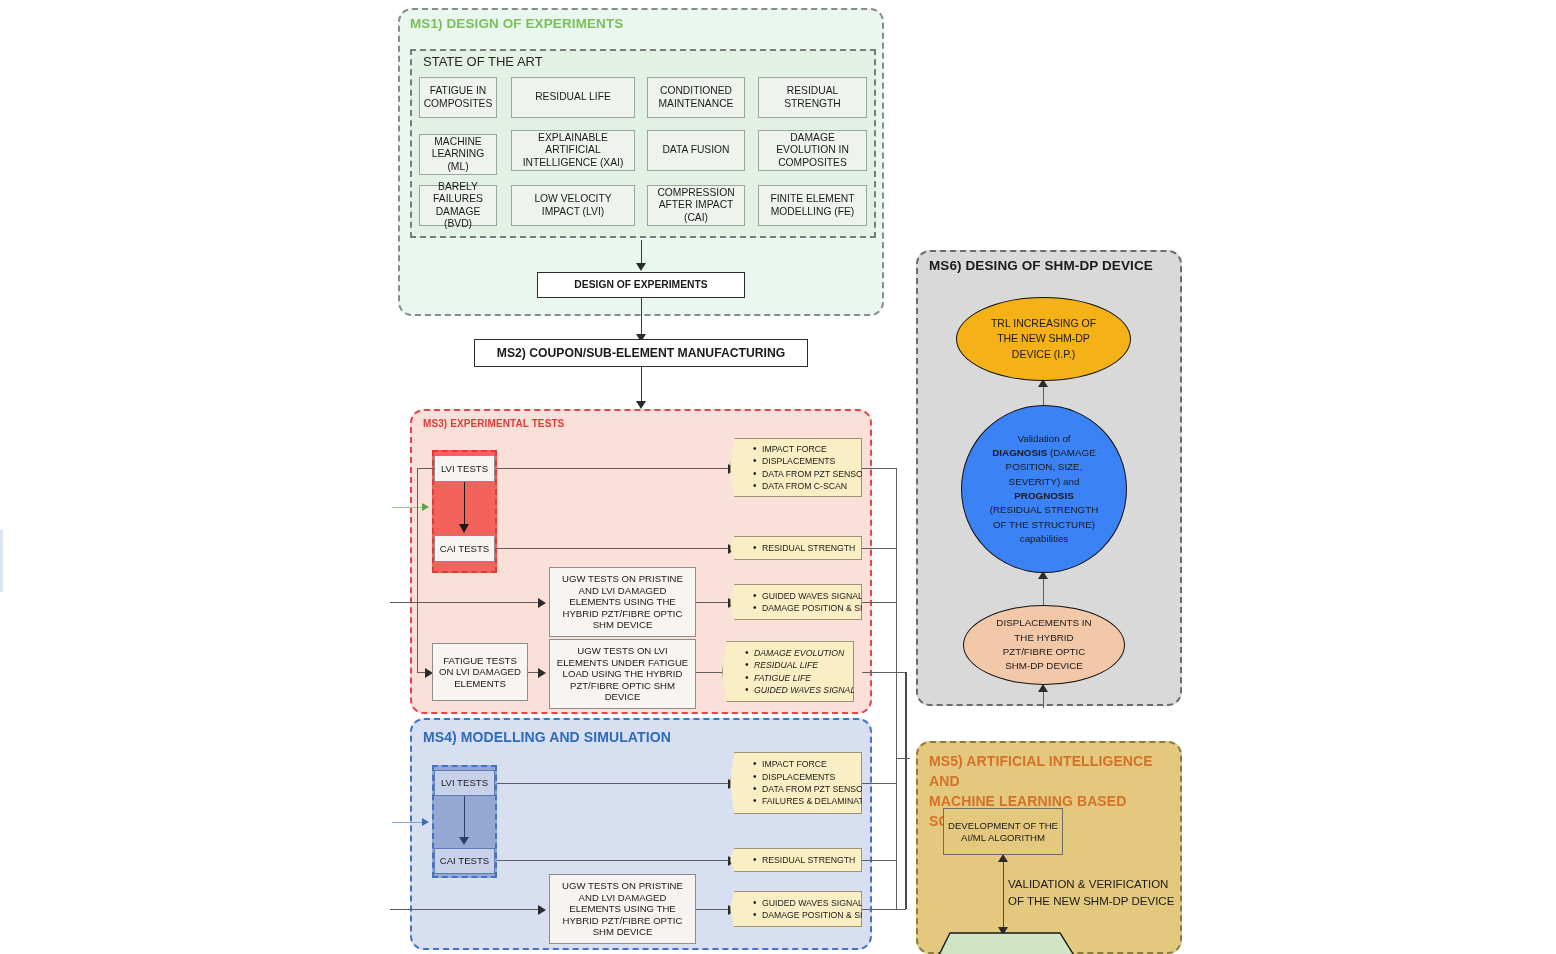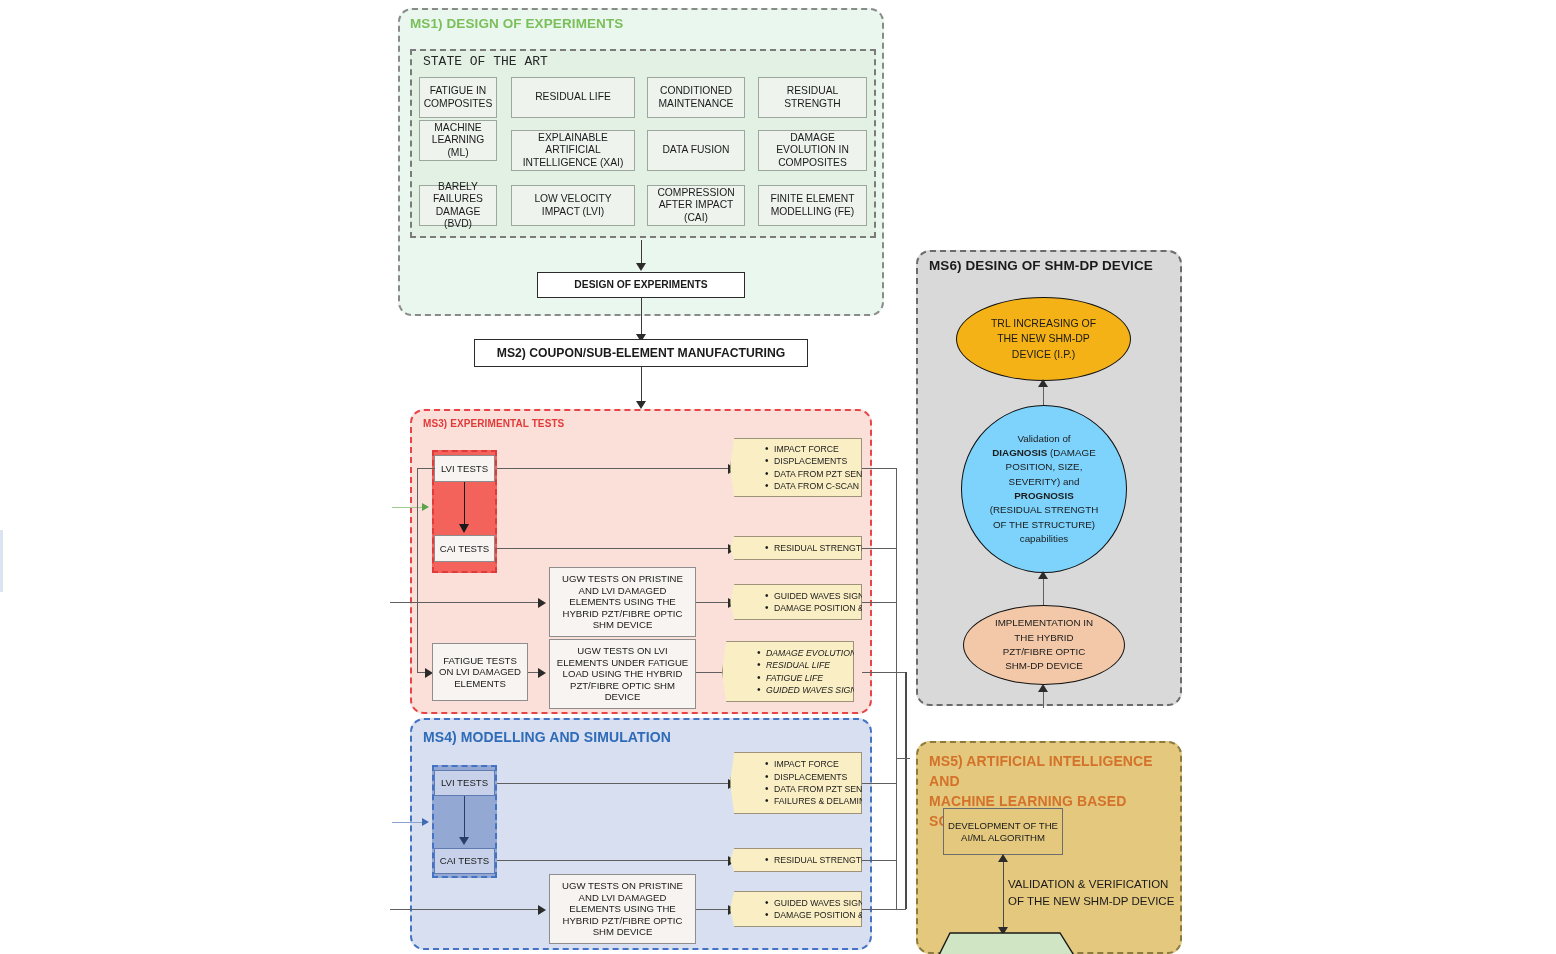--- a/index.html
+++ b/index.html
@@ -43,28 +43,28 @@
   .subgrp-red{background:#f4625c;border:2px dashed #e03b3b;}
   .subgrp-blue{background:#93a9d4;border:2px dashed #4472c4;}
 
   
   .outbox{background:#faeec4;border:1px solid #9d9378;
           clip-path:polygon(0% 50%, 3.2% 0%, 100% 0%, 100% 100%, 3.2% 100%);
           display:flex;flex-direction:column;justify-content:center;
           padding:3px 4px 3px 22px;font-size:8.7px;line-height:1.42;}
   .outbox li{list-style:none;position:relative;padding-left:9px;white-space:nowrap;}
   .outbox li:before{content:"\2022";position:absolute;left:0;top:-1px;font-size:10px;}
-  .outbox ul{margin:12px;padding:0;}
+  .outbox ul{margin:0;padding:0;}
 
   
   .ellipse{border-radius:50%;border:1.6px solid #111;
            display:flex;flex-direction:column;align-items:center;justify-content:center;
            text-align:center;font-size:10.5px;line-height:1.46;}
   .el-orange{background:#f5b216;}
-  .el-green{background:#7dd3fc;}
+  .el-green{background:#3b82f6;}
   .el-peach{background:#f3c8a8;}
   .ellipse .bold{font-weight:bold;}
 
   
   .ln{position:absolute;background:#5f5f5f;}
   .ln-h{height:1px;}
   .ln-v{width:1px;}
   .ln-dark{background:#3a3a3a;}
   .ln-green{background:#9ccb8f;}
   .ln-blue{background:#8aa4cf;}
@@ -83,28 +83,28 @@
 </style>
 </head>
 <body>
 
 <div class="canvas">
 
   <div class="abs panel p-ms1" style="left:398px;top:8px;width:486px;height:308px;"></div>
   <div class="panel-title t-ms1" style="left:410px;top:16px;">MS1) DESIGN OF EXPERIMENTS</div>
 
   <div class="abs sota" style="left:410px;top:49px;width:466px;height:189px;"></div>
-  <div class="sota-title" style="left:423px;top:54px;font-family:Liberation Mono, monospace;">STATE OF THE ART</div>
+  <div class="sota-title" style="left:423px;top:54px;">STATE OF THE ART</div>
 
   <div class="abs box box-sota" style="left:419px;top:77px;width:78px;height:41px;">FATIGUE IN COMPOSITES</div>
   <div class="abs box box-sota" style="left:511px;top:77px;width:124px;height:41px;">RESIDUAL LIFE</div>
   <div class="abs box box-sota" style="left:647px;top:77px;width:98px;height:41px;">CONDITIONED MAINTENANCE</div>
   <div class="abs box box-sota" style="left:758px;top:77px;width:109px;height:41px;">RESIDUAL STRENGTH</div>
 
-  <div class="abs box box-sota" style="left:419px;top:120px;width:78px;height:41px;">MACHINE LEARNING (ML)</div>
+  <div class="abs box box-sota" style="left:419px;top:134px;width:78px;height:41px;">MACHINE LEARNING (ML)</div>
   <div class="abs box box-sota" style="left:511px;top:130px;width:124px;height:41px;">EXPLAINABLE ARTIFICIAL INTELLIGENCE (XAI)</div>
   <div class="abs box box-sota" style="left:647px;top:130px;width:98px;height:41px;">DATA FUSION</div>
   <div class="abs box box-sota" style="left:758px;top:130px;width:109px;height:41px;">DAMAGE EVOLUTION IN COMPOSITES</div>
 
   <div class="abs box box-sota" style="left:419px;top:185px;width:78px;height:41px;">BARELY FAILURES DAMAGE (BVD)</div>
   <div class="abs box box-sota" style="left:511px;top:185px;width:124px;height:41px;">LOW VELOCITY IMPACT (LVI)</div>
   <div class="abs box box-sota" style="left:647px;top:185px;width:98px;height:41px;">COMPRESSION AFTER IMPACT (CAI)</div>
   <div class="abs box box-sota" style="left:758px;top:185px;width:109px;height:41px;">FINITE ELEMENT MODELLING (FE)</div>
 
   <div class="ln ln-v ln-dark" style="left:641px;top:240px;height:25px;"></div>
@@ -267,21 +267,21 @@
     <span class="bold">PROGNOSIS</span>
     <span>(RESIDUAL STRENGTH</span>
     <span>OF THE STRUCTURE)</span>
     <span>capabilities</span>
   </div>
 
   <div class="ln ln-v" style="left:1043px;top:573px;height:32px;"></div>
   <div class="arw arw-u" style="left:1038px;top:571px;"></div>
 
   <div class="abs ellipse el-peach" style="left:963px;top:605px;width:162px;height:80px;font-size:9.8px;">
-    <span>IMPLEMENTATION IN</span>
+    <span>DISPLACEMENTS IN</span>
     <span>THE HYBRID</span>
     <span>PZT/FIBRE OPTIC</span>
     <span>SHM-DP DEVICE</span>
   </div>
 
   <div class="ln ln-v" style="left:1043px;top:686px;height:22px;"></div>
   <div class="arw arw-u" style="left:1038px;top:684px;"></div>
 
   <div class="abs panel p-ms5" style="left:916px;top:741px;width:266px;height:213px;"></div>
   <div class="panel-title t-ms5" style="left:929px;top:752px;width:250px;">

